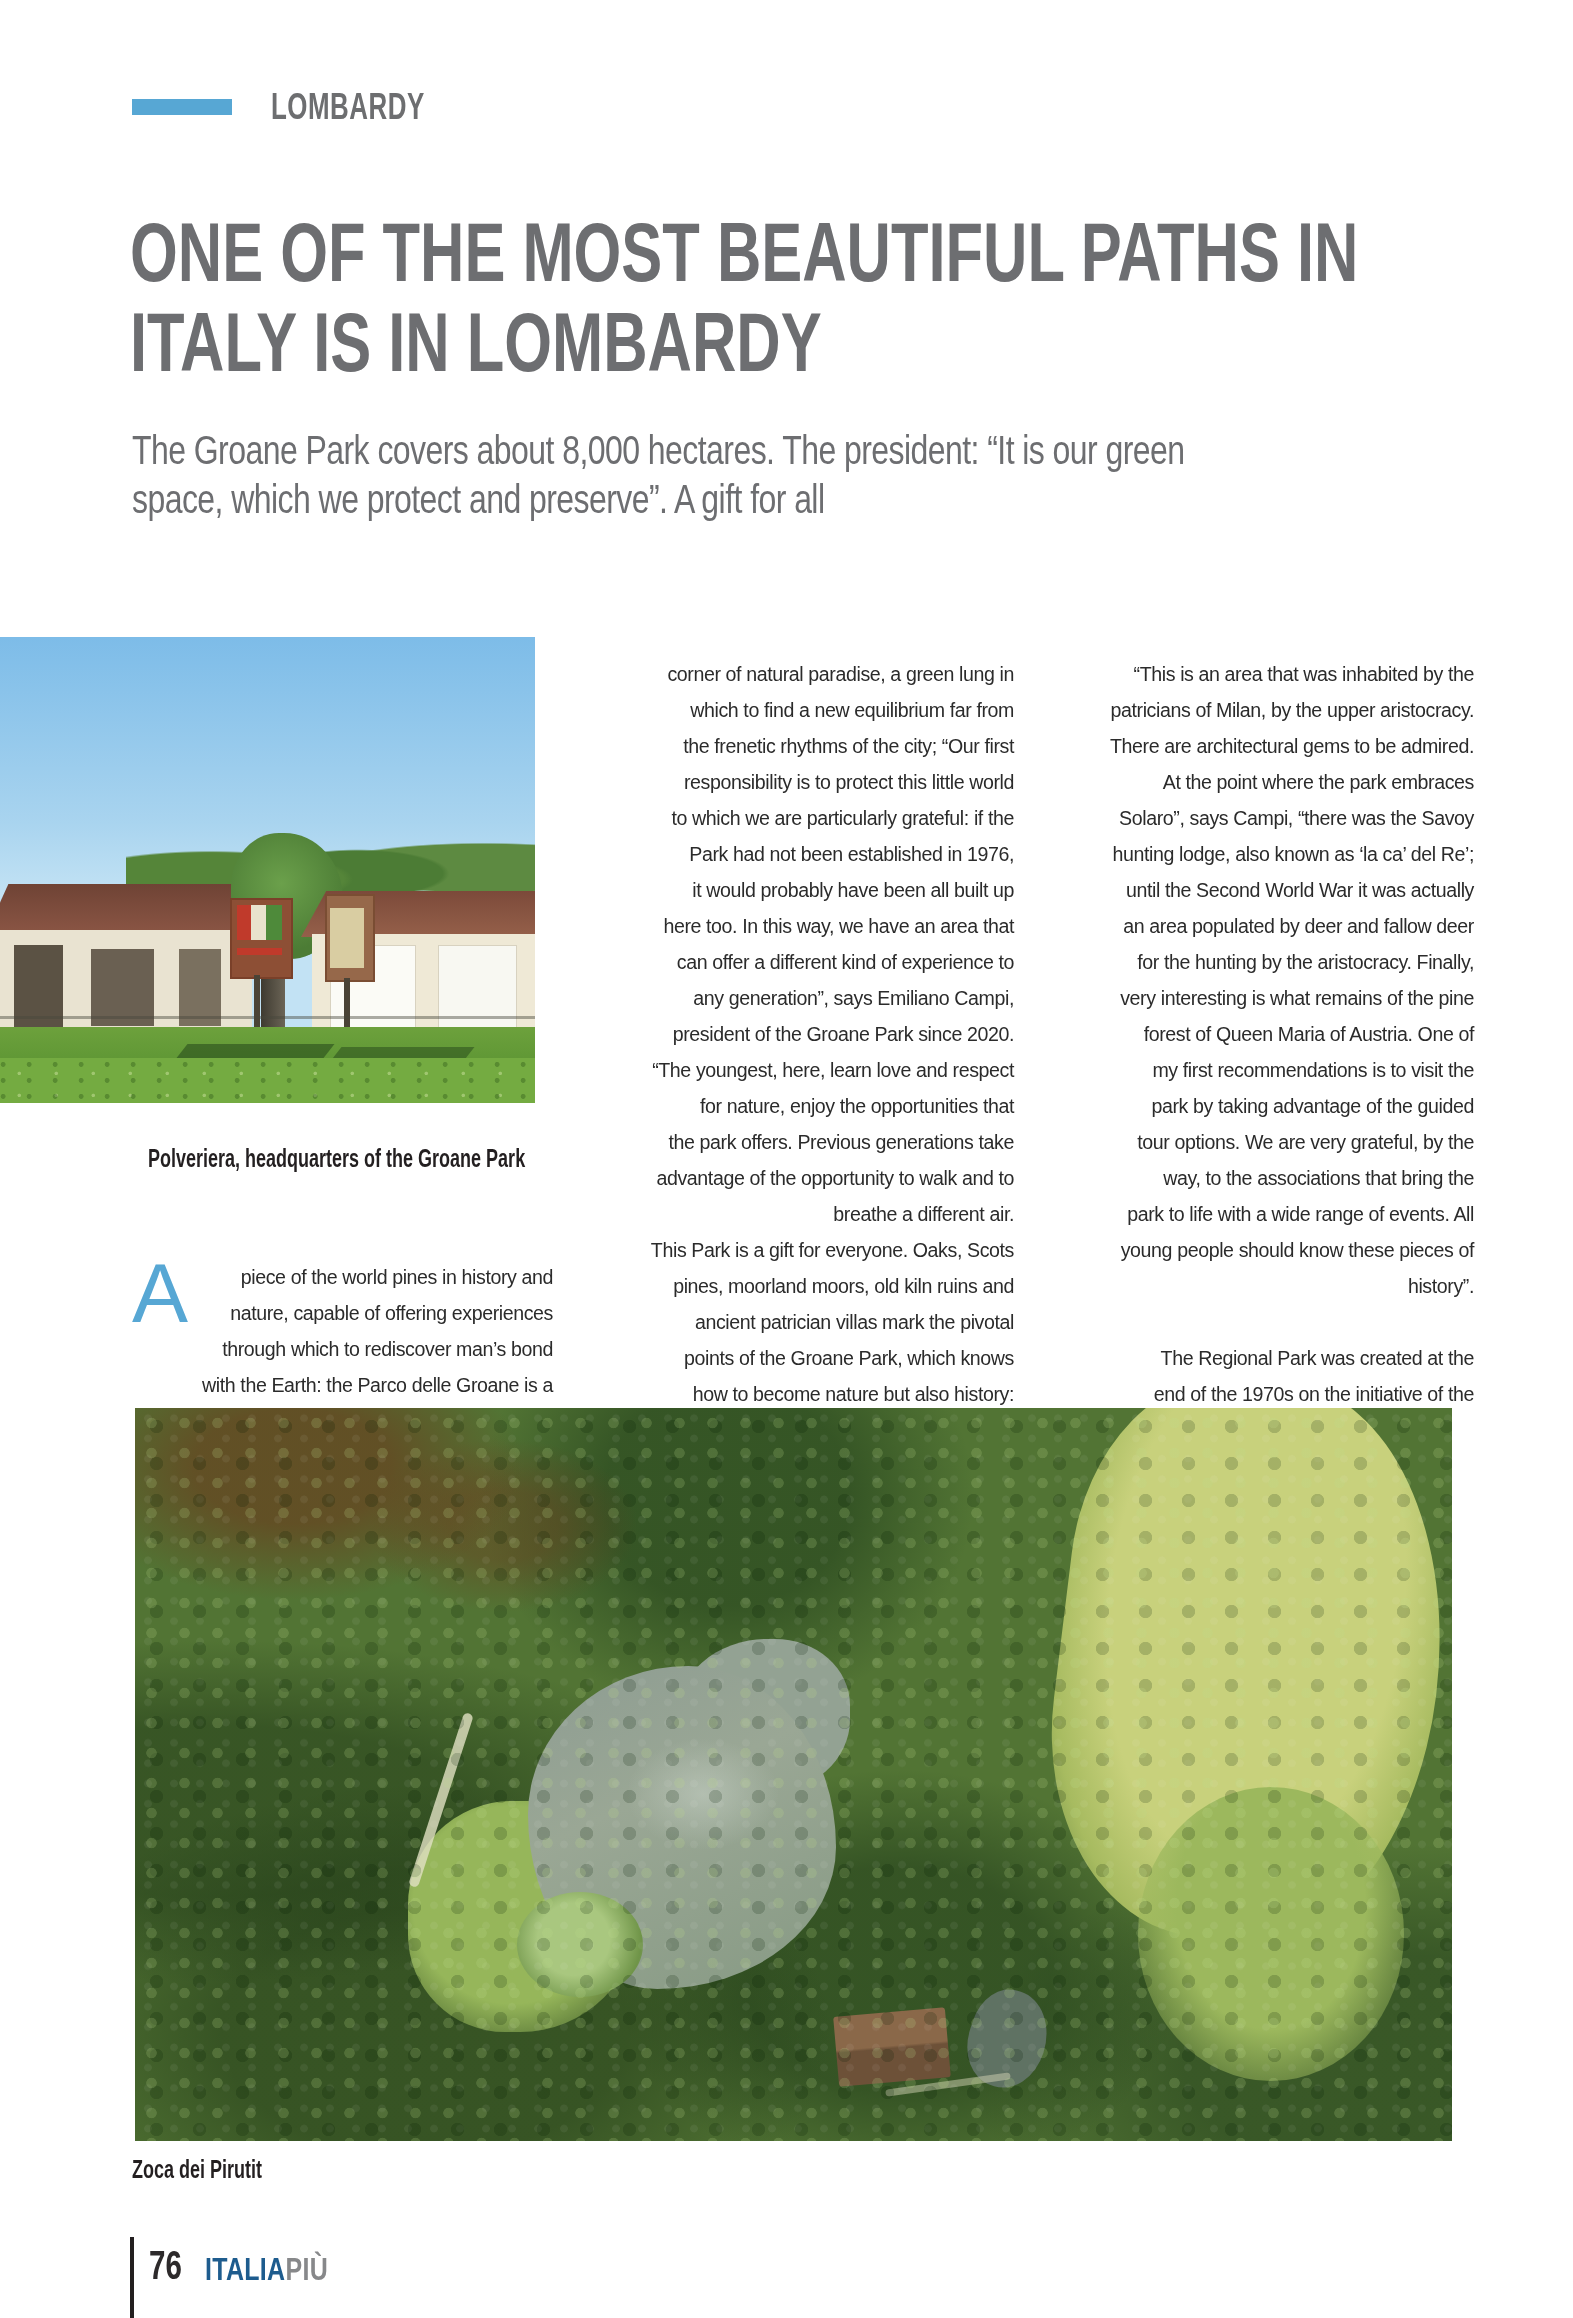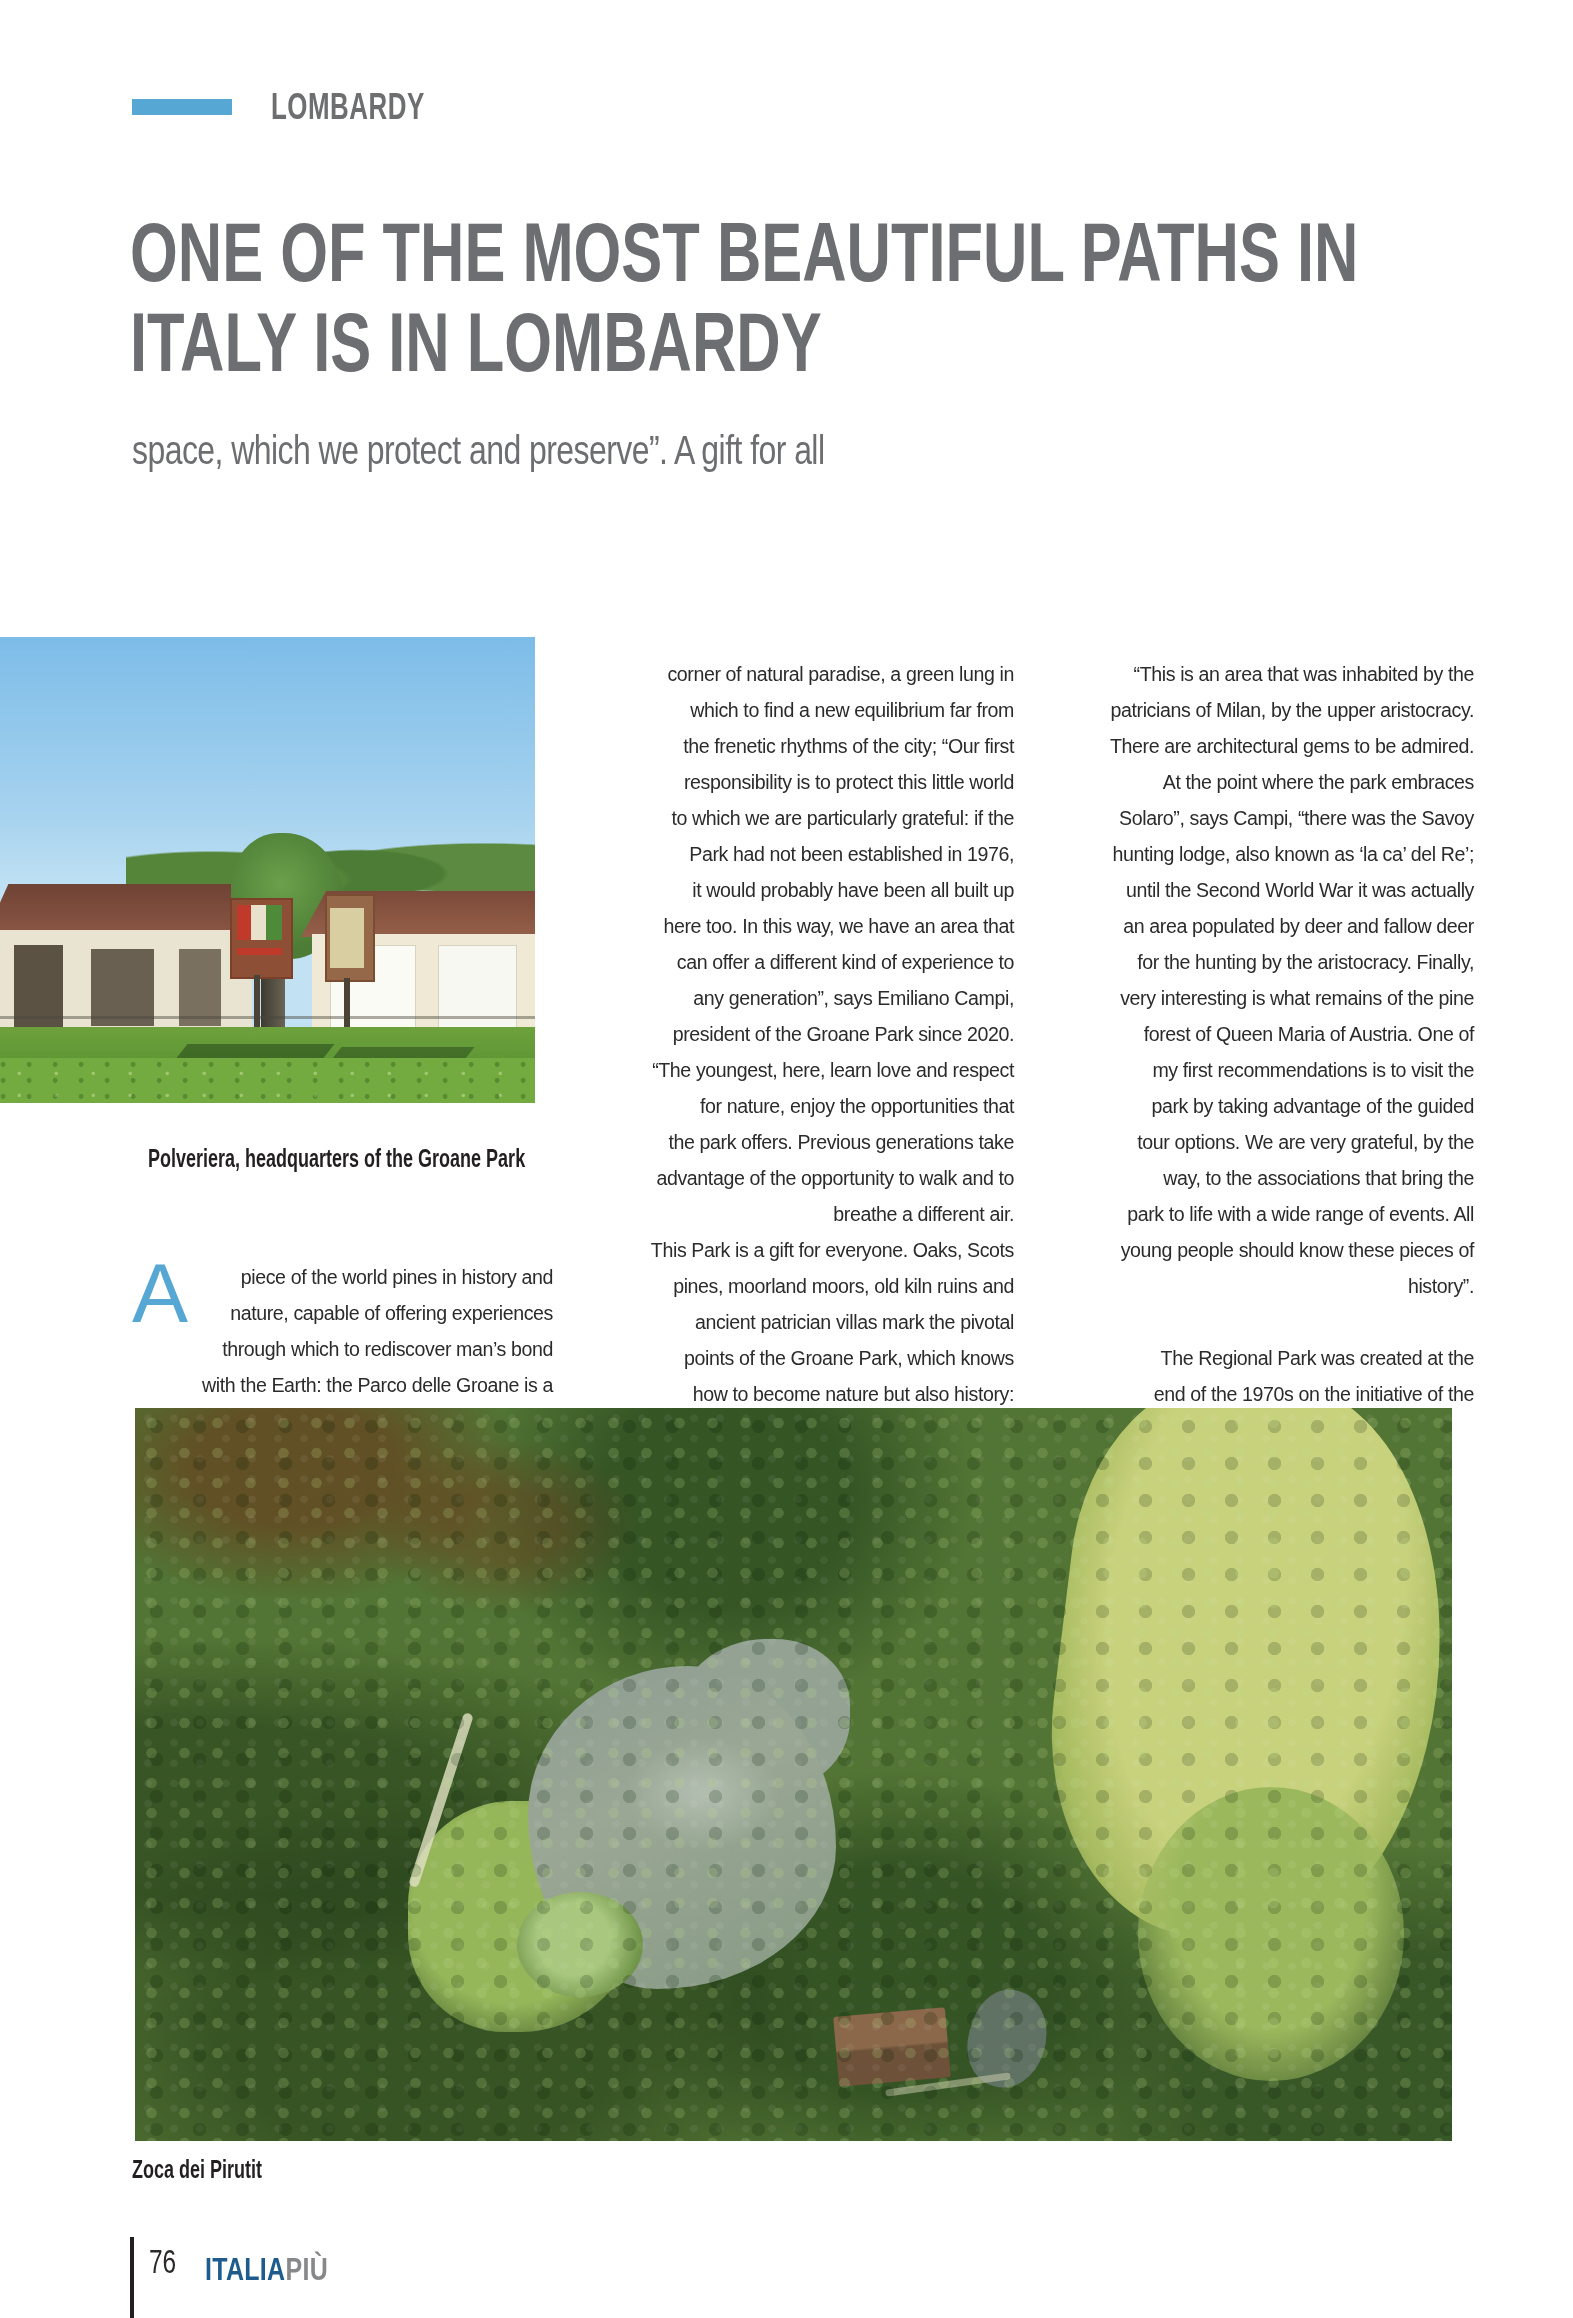--- a/index.html
+++ b/index.html
@@ -129,21 +129,21 @@
     background:radial-gradient(ellipse, rgba(205,215,205,.5), transparent 70%);border-radius:50%;}
   .ae-pond-tree{left:382px;top:484px;width:126px;height:105px;
     background:radial-gradient(circle at 45% 45%, #a9c77f 0 40%, #6f9448 75%, transparent 100%);
     border-radius:50%;}
   .ae-hut{left:701px;top:604px;width:112px;height:70px;background:linear-gradient(180deg,#8a6849 0 48%,#6d5138 52% 100%);transform:rotate(-5deg);border-radius:2.8px;}
   .ae-pond-sm{left:834px;top:582px;width:77px;height:98px;background:#5f7263;border-radius:45% 55% 50% 50%;transform:rotate(18deg);}
   .ae-trail{left:750px;top:673px;width:126px;height:7px;background:rgba(210,210,180,.5);transform:rotate(-8deg);border-radius:4.2px;}
 
   
   .footer-rule{left:130px;top:2237px;width:3.5px;height:82px;background:#231f20;}
-  .pageno{left:149px;top:2242px;font-size:34px;font-weight:normal;color:#2d2a2b;}
+  .pageno{left:149px;top:2242px;font-size:41px;font-weight:bold;color:#2d2a2b;}
   .pageno .cx{transform:scaleX(.72);}
   .logo{left:205px;top:2251px;font-size:32px;font-weight:bold;}
   .logo .cx{transform:scaleX(.78);letter-spacing:0.4px;}
   .logo-italia{color:#1e5c8e;}
   .logo-piu{color:#87888a;}
 </style>
 </head>
 <body>
 
 <div class="page">
@@ -152,20 +152,21 @@
   <div class="abs kicker-label">
     <span class="cx">LOMBARDY</span>
   </div>
 
   <div class="abs headline">
     <div><span class="cx">ONE OF THE MOST BEAUTIFUL PATHS IN</span></div>
     <div><span class="cx">ITALY IS IN LOMBARDY</span></div>
   </div>
 
   <div class="abs subhead">
+    <div><span class="cx">The Groane Park covers about 8,000 hectares. The president: “It is our green</span></div>
     <div><span class="cx">space, which we protect and preserve”. A gift for all</span></div>
   </div>
 
   <div class="abs photo-top">
     <div class="abs pt-trees"></div>
     <div class="abs pt-roof-left"></div>
     <div class="abs pt-wall-left"></div>
     <div class="abs pt-open1"></div>
     <div class="abs pt-open2"></div>
     <div class="abs pt-open3"></div>

